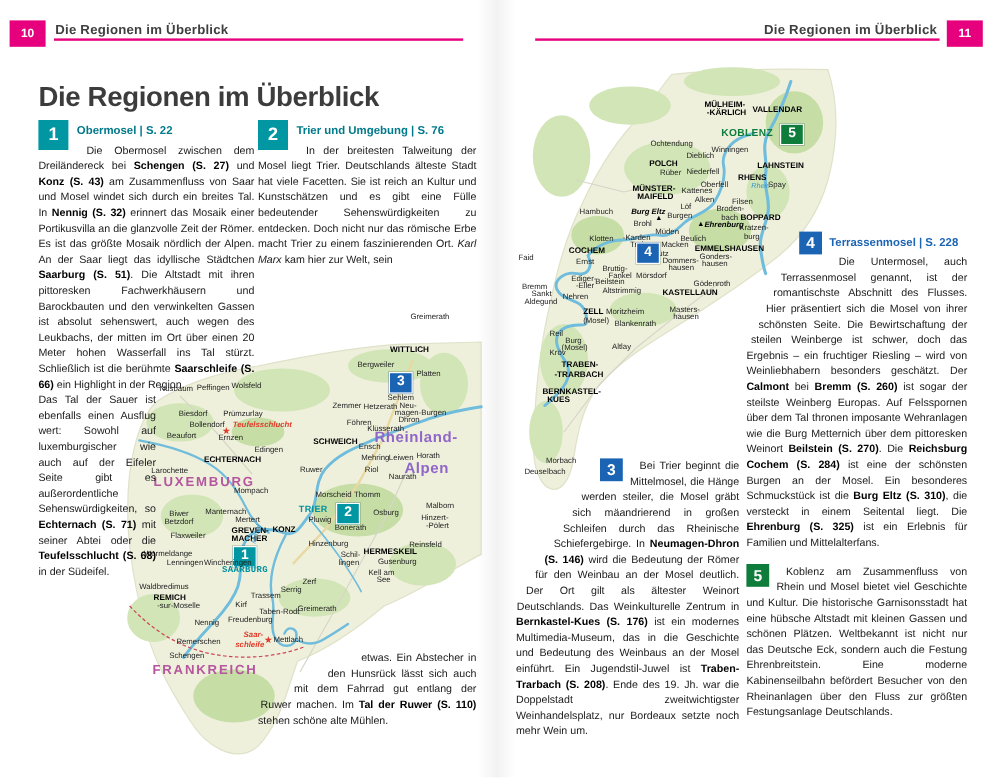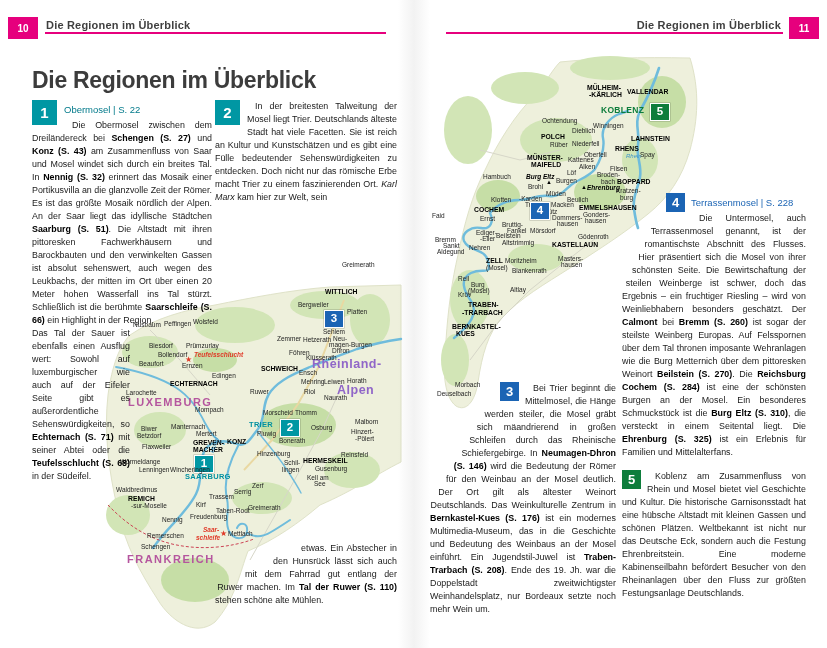--- a/index.html
+++ b/index.html
@@ -15,21 +15,21 @@
   .runhead{
     position:absolute;top:19px;font-size:11px;font-weight:bold;color:#3f3f3f;letter-spacing:.2px;
   }
   .rule{position:absolute;top:32px;height:2px;background:#e6007d}
   .pagetitle{
     position:absolute;left:32px;top:52px;font-size:23px;font-weight:bold;color:#3c3c3c;letter-spacing:-.3px;
   }
   
   .col{position:absolute;font-size:8.9px;line-height:13px;text-align:justify;z-index:3}
   .col b{font-weight:bold;color:#000}
-  .sec-head{font-size:9.5px;font-weight:normal;white-space:nowrap;padding-top:3px;margin-bottom:3px}
+  .sec-head{font-size:9.5px;font-weight:bold;white-space:nowrap;padding-top:3px;margin-bottom:3px}
   .t-teal{color:#00798a}.t-blue{color:#1b64b4}.t-green{color:#0e7d3c}
   .numbox{
     float:left;display:flex;align-items:center;justify-content:center;
     color:#fff;font-weight:bold;margin:0 7px 3px 0;
   }
   .numbox.big{width:25px;height:25px;font-size:15px}
   .numbox.small{width:19px;height:19px;font-size:13px;margin:0 6px 3px 0}
   .bg-teal{background:#0097a3}.bg-blue{background:#1b64b4}.bg-green{background:#0e7d3c}
   .body{text-indent:8px}
   .wedge-r{float:right;width:130px;height:50px;shape-outside:polygon(100% 0,100% 100%,0 100%)}
@@ -130,21 +130,21 @@
     <span class="ml " style="left: 171px; top: 424px;">Manternach</span>
     <span class="ml " style="left: 141px; top: 426px;">Biwer</span>
     <span class="ml " style="left: 137px; top: 433px;">Betzdorf</span>
     <span class="ml " style="left: 196px; top: 431px;">Mertert</span>
     <span class="ml " style="left: 142px; top: 444px;">Flaxweiler</span>
     <span class="ml city" style="left: 193px; top: 440px;">GREVEN-</span>
     <span class="ml city" style="left: 193px; top: 447px;">MACHER</span>
     <span class="ml city" style="left: 227px; top: 439px;">KONZ</span>
     <span class="ml riv rot" style="left: 209px; top: 452px;">Mosel</span>
     <span class="ml mk mk-t" style="left: 194px; top: 455px;">1</span>
-    <span class="ml acc-teal" style="left: 185px; top: 473px;">SAARBURG</span>
+    <span class="ml acc-teal" style="left: 185px; top: 473px; font-family: Liberation Mono, monospace;">SAARBURG</span>
     <span class="ml " style="left: 120px; top: 459px;">Wormeldange</span>
     <span class="ml " style="left: 139px; top: 467px;">Lenningen</span>
     <span class="ml " style="left: 170px; top: 467px;">Wincheringen</span>
     <span class="ml " style="left: 116px; top: 487px;">Waldbredimus</span>
     <span class="ml city" style="left: 128px; top: 496px;">REMICH</span>
     <span class="ml " style="left: 131px; top: 503px;">-sur-Moselle</span>
     <span class="ml " style="left: 162px; top: 517px;">Nennig</span>
     <span class="ml " style="left: 196px; top: 502px;">Kirf</span>
     <span class="ml " style="left: 209px; top: 494px;">Trassem</span>
     <span class="ml " style="left: 234px; top: 489px;">Serrig</span>
@@ -297,20 +297,21 @@
 
 <div class="col" style="left:32px;top:100px;width:180px">
   <div class="numbox big bg-teal">1</div>
   <div class="sec-head t-teal">Obermosel | S. 22</div>
   <div class="body"><span>Die Obermosel zwischen dem Dreiländereck bei </span><b>Schengen (S. 27)</b><span> und </span><b>Konz (S. 43)</b><span> am Zusammenfluss von Saar und Mosel windet sich durch ein breites Tal. In </span><b>Nennig (S. 32)</b><span> erinnert das Mosaik einer Portikusvilla an die glanzvolle Zeit der Römer. Es ist das größte Mosaik nördlich der Alpen. An der Saar liegt das idyllische Städtchen </span><b>Saarburg (S. 51)</b><span>. Die Altstadt mit ihren pittoresken Fachwerkhäusern und Barockbauten und den verwinkelten Gassen ist absolut sehenswert, auch wegen des Leukbachs, der mitten im Ort über einen 20 Meter hohen Wasserfall ins Tal stürzt. Schließlich ist die berühmte </span><b>Saarschleife (S. 66)</b><span> ein Highlight in der Region.</span></div>
   <div style="width:98px"><span>Das Tal der Sauer ist ebenfalls einen Ausflug wert: Sowohl auf luxemburgischer wie auch auf der Eifeler Seite gibt es außerordentliche Sehenswürdigkeiten, so </span><b>Echternach (S. 71)</b><span> mit seiner Abtei oder die </span><b>Teufelsschlucht (S. 68)</b><span> in der Südeifel.</span></div>
 </div>
 
 <div class="col" style="left:215px;top:100px;width:182px">
   <div class="numbox big bg-teal">2</div>
+  <div class="sec-head t-teal">Trier und Umgebung | S. 76</div>
   <div class="body"><span>In der breitesten Talweitung der Mosel liegt Trier. Deutschlands älteste Stadt hat viele Facetten. Sie ist reich an Kultur und Kunstschätzen und es gibt eine Fülle bedeutender Sehenswürdigkeiten zu entdecken. Doch nicht nur das römische Erbe macht Trier zu einem faszinierenden Ort. </span><i>Karl Marx</i><span> kam hier zur Welt, sein</span></div>
 </div>
 
 <div class="col" style="left:215px;top:542px;width:182px">
   <span class="wedge-lr"></span>
   <span><span>etwas. Ein Abstecher in den Hunsrück lässt sich auch mit dem Fahrrad gut entlang der Ruwer machen. Im </span><b>Tal der Ruwer (S. 110)</b><span> stehen schöne alte Mühlen.</span></span>
 </div>
 
 <div class="col" style="left:430px;top:382px;width:186px">
   <span class="wedge-l3"></span>

